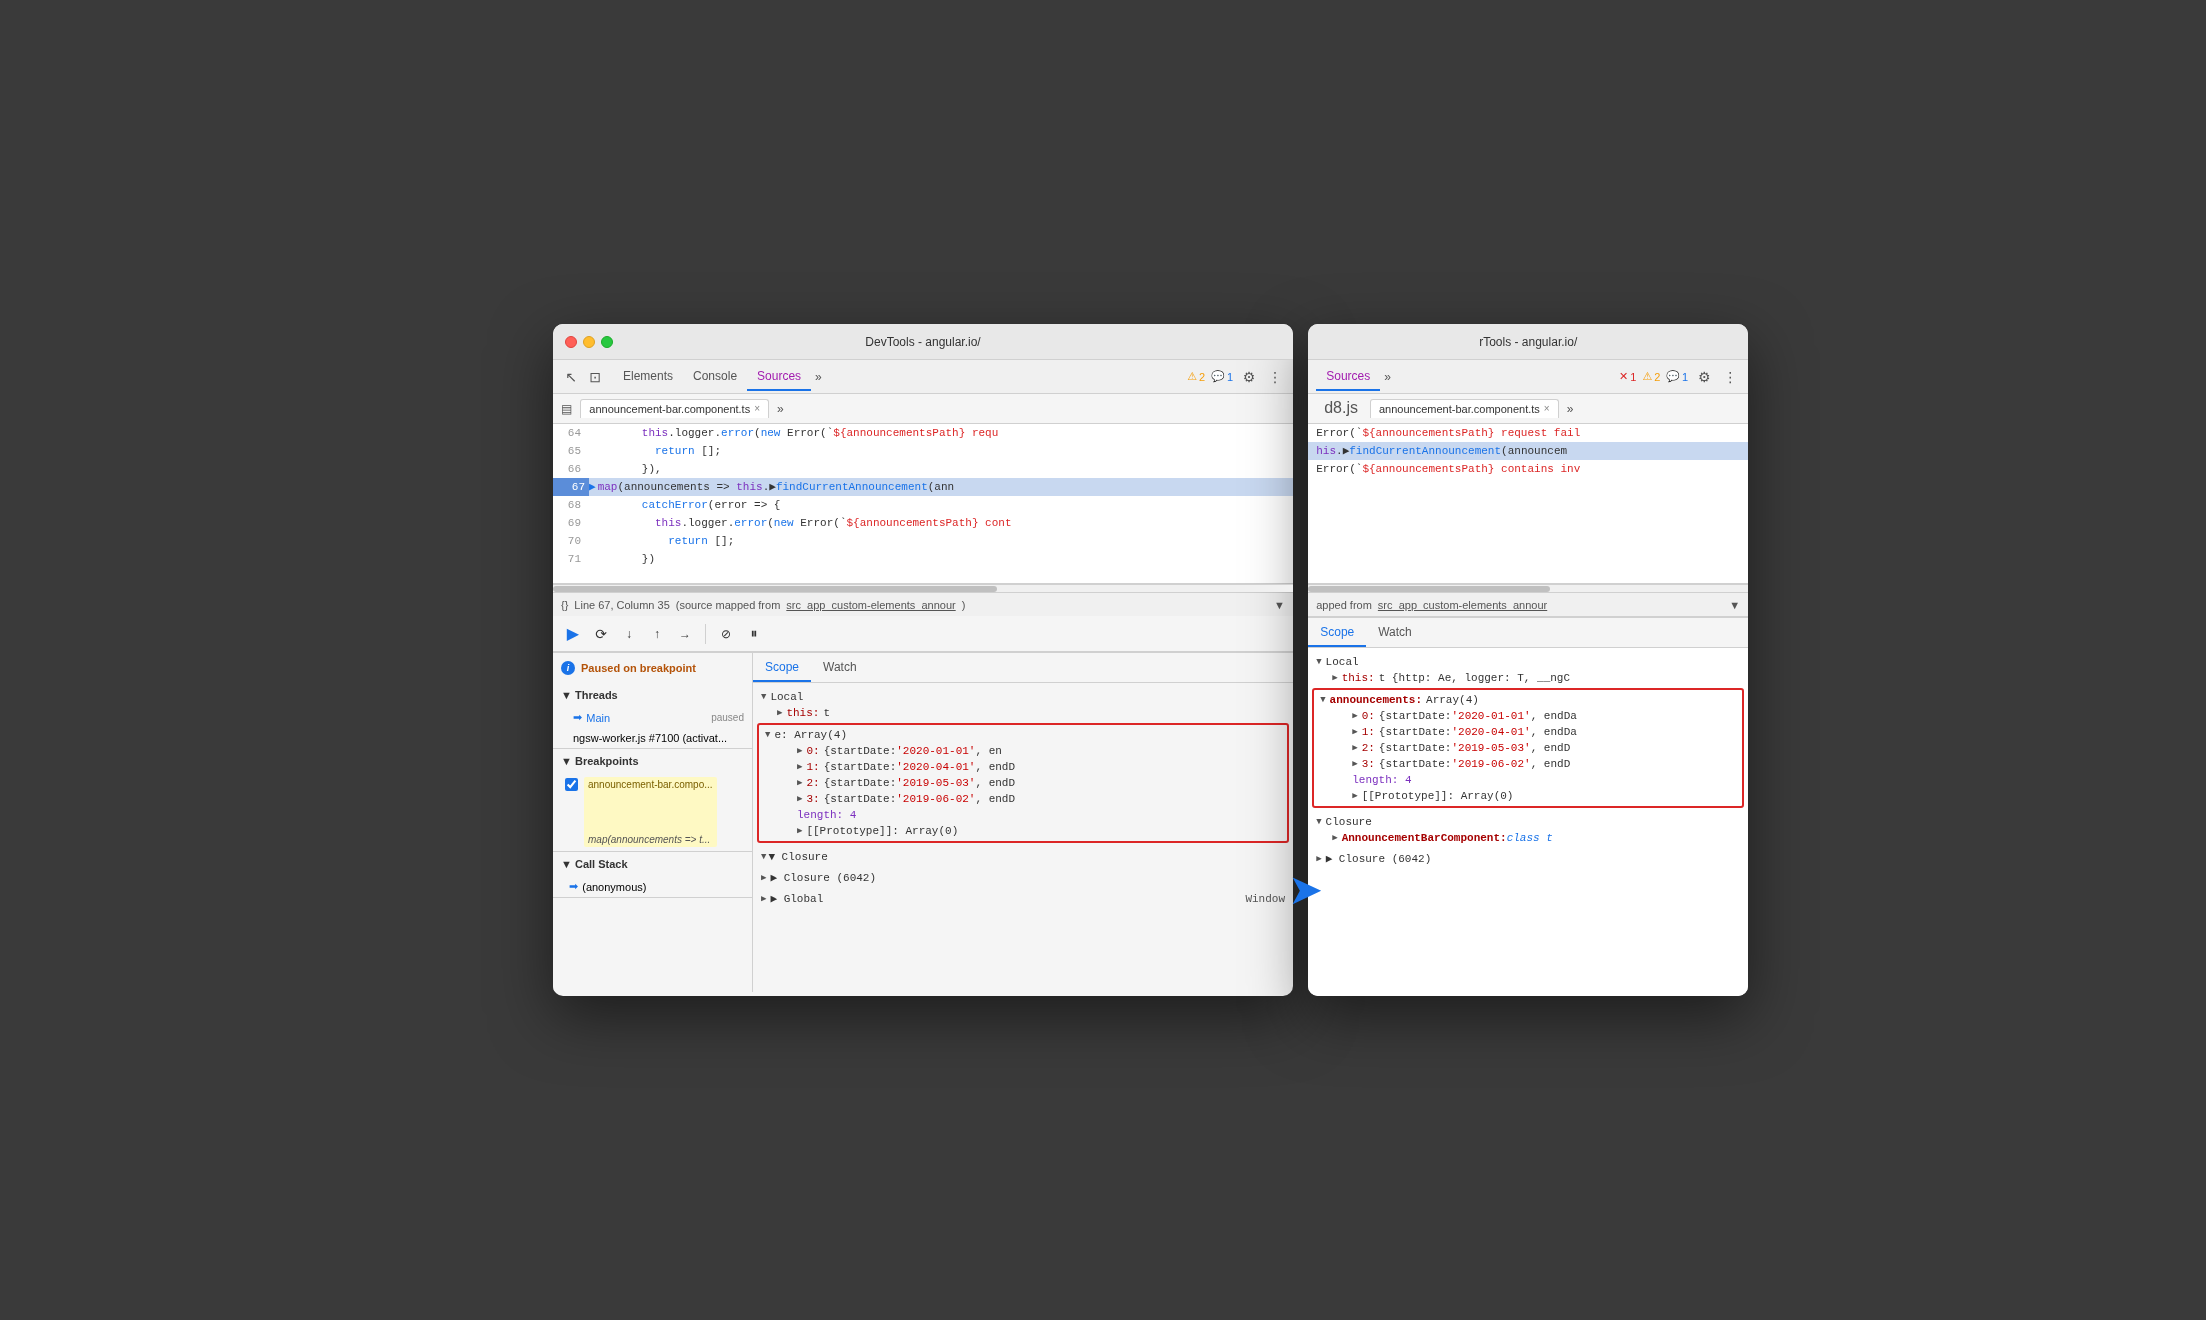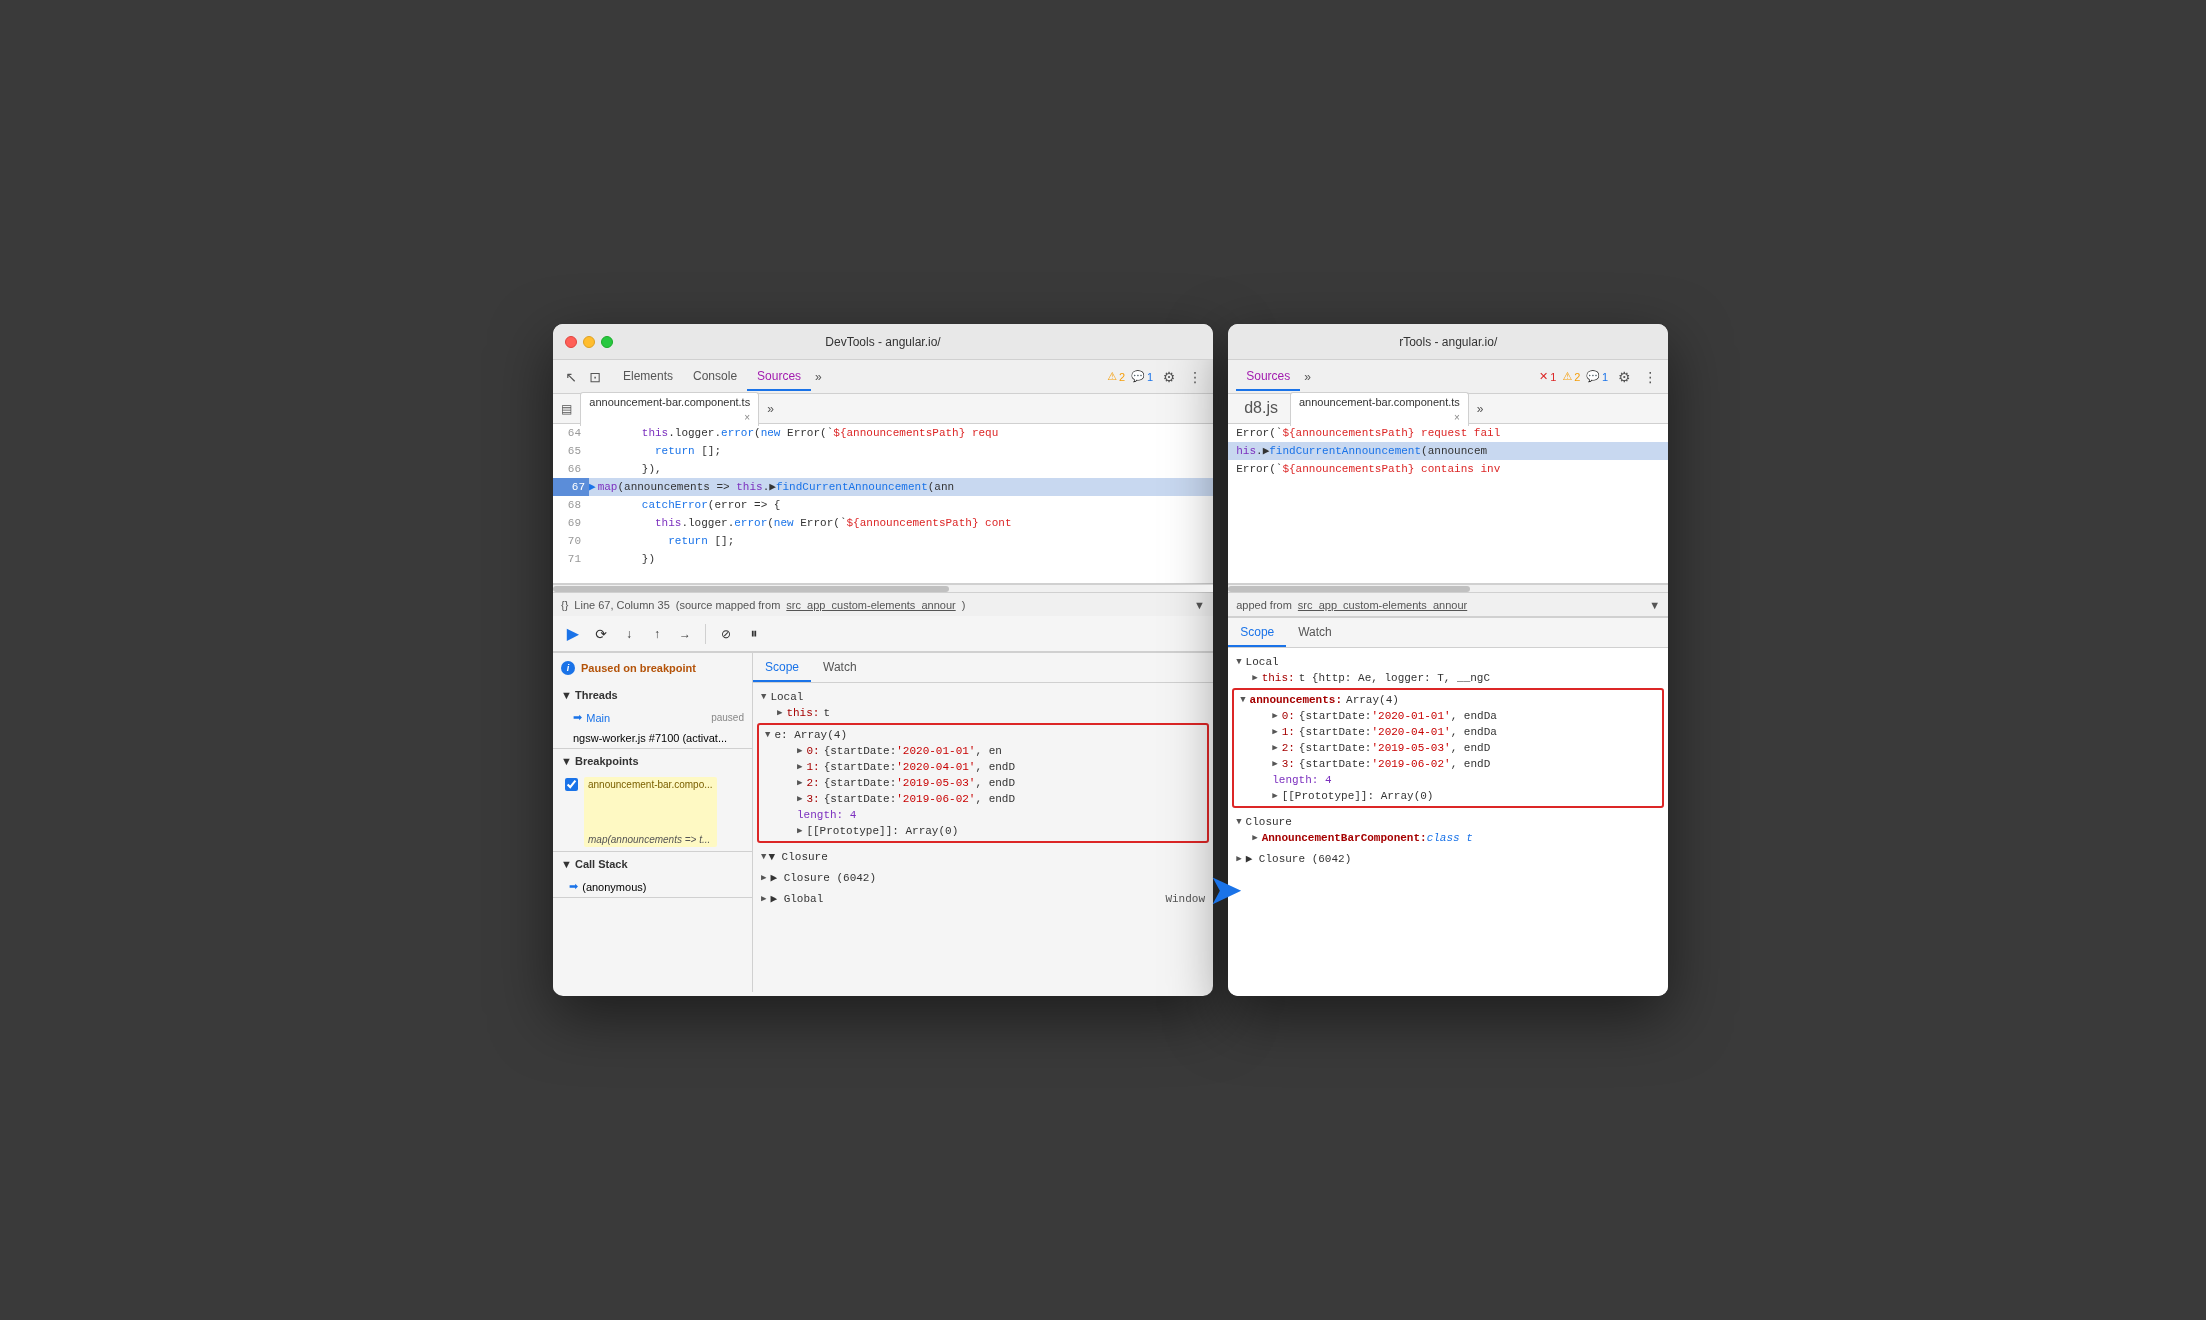--- a/index.html
+++ b/index.html
@@ -18,21 +18,21 @@
       gap: 0;
       position: relative;
       width: 1100px;
     }
     
     .devtools-window {
       background: #f5f5f5;
       border-radius: 10px;
       box-shadow: 0 20px 60px rgba(0,0,0,0.5);
       overflow: hidden;
-      width: 660px;
+      width: 740px;
       flex-shrink: 0;
     }
     
     .devtools-window-right {
       background: #f5f5f5;
       border-radius: 10px;
       box-shadow: 0 20px 60px rgba(0,0,0,0.5);
       overflow: hidden;
       width: 440px;
       flex-shrink: 0;
@@ -146,31 +146,30 @@
       padding: 0 8px;
       gap: 4px;
     }
     .file-tab-icon {
       color: #555;
       font-size: 12px;
       margin-right: 4px;
     }
     .file-tab {
       display: flex;
-      align-items: flex-end;
+      align-items: flex-start;
       gap: 4px;
       padding: 3px 8px;
       background: #fff;
       border: 1px solid #d0d0d0;
       border-bottom: none;
       border-radius: 3px 3px 0 0;
       font-size: 11px;
       color: #333;
       cursor: pointer;
-      flex-direction: column;
     }
     .file-tab-close {
       font-size: 10px;
       color: #888;
       cursor: pointer;
     }
     
     .code-view {
       flex: 1;
       overflow: auto;

